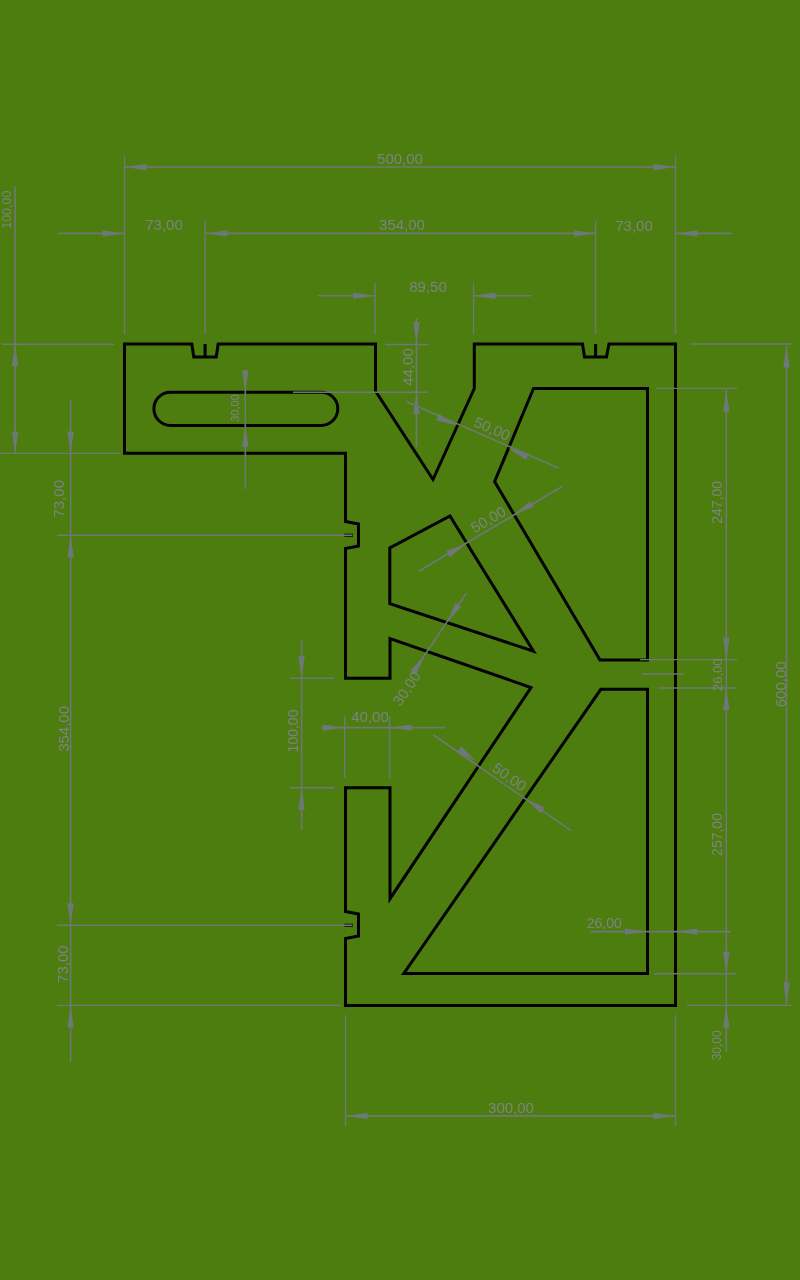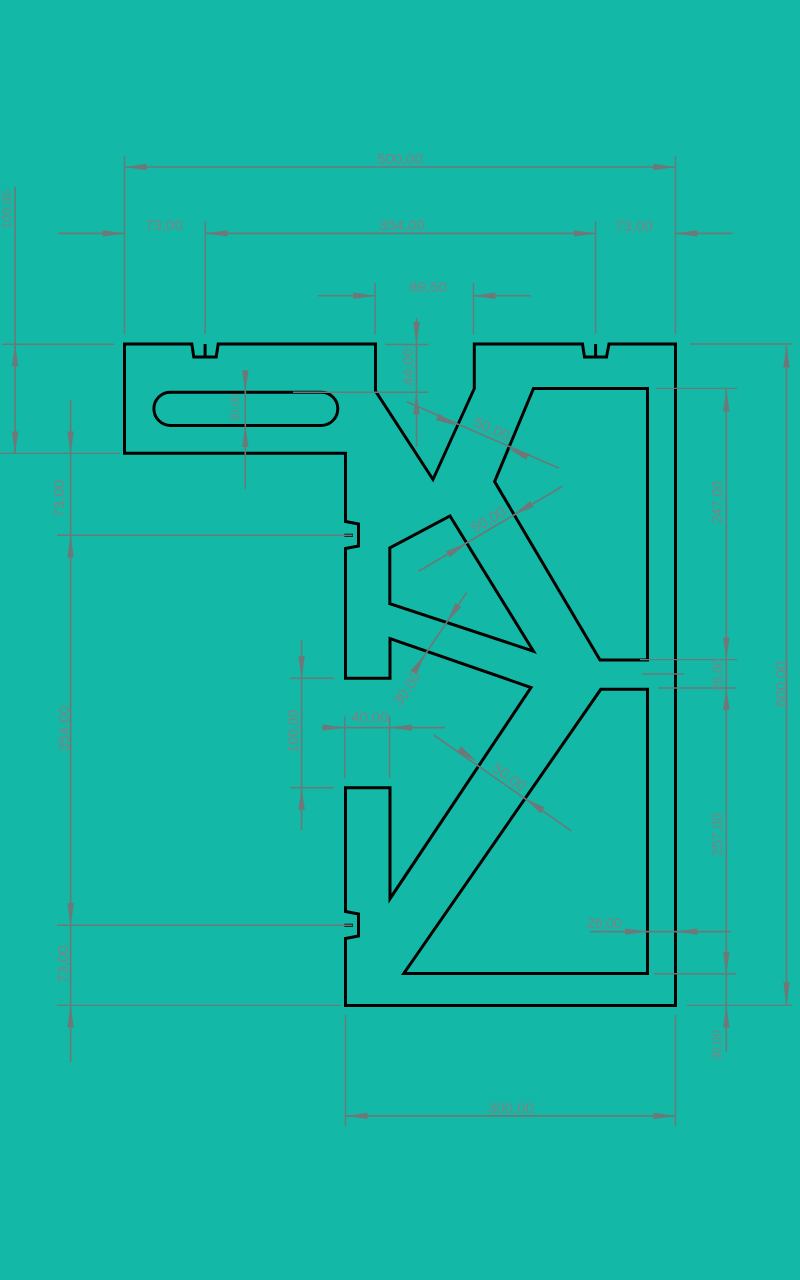--- a/index.html
+++ b/index.html
@@ -1,16 +1,16 @@
 <!DOCTYPE html>
 <html><head>
 <meta charset="utf-8">
 <style>
   html,body{margin:0;padding:0;background:#ffffff;}
-  .pg{width:800px;height:1280px;position:relative;background:#14b8a6;overflow:hidden;}
+  .pg{width:800px;height:1280px;position:relative;background:#4d7c0f;overflow:hidden;}
   svg text{font-family:"Liberation Sans",sans-serif;fill:#7b8484;}
   svg .dl{stroke:#6e7878;stroke-width:1.6;fill:none;}
   svg .xl{stroke:#6e7878;stroke-width:1.4;fill:none;}
   svg .ah{fill:#6e7878;stroke:none;}
   svg .blk{stroke:#000;stroke-width:3;fill:none;stroke-linejoin:miter;}
 </style>
 </head>
 <body>
 <div class="pg">
 <svg width="800" height="1280" viewBox="0 0 800 1280">

